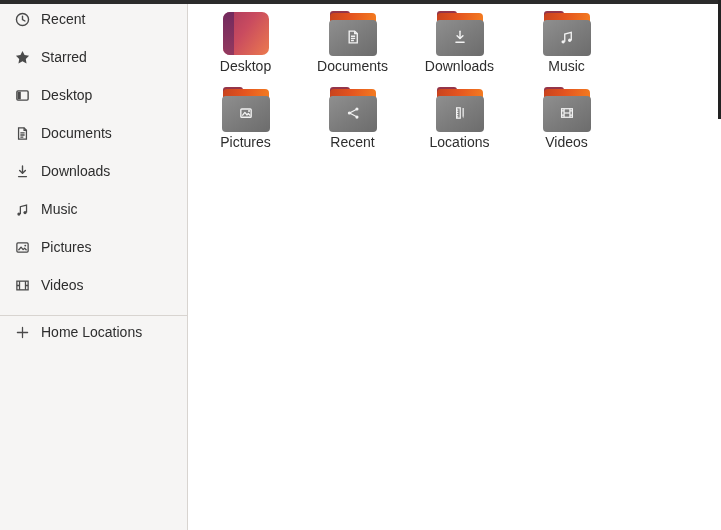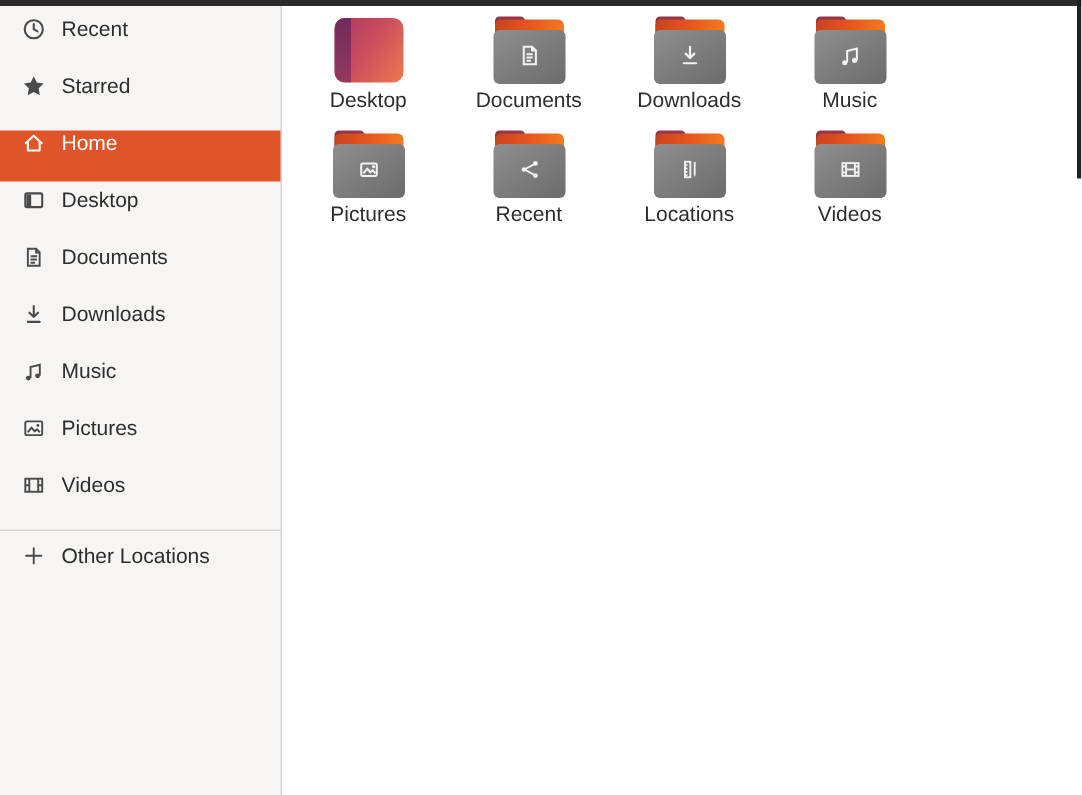--- a/index.html
+++ b/index.html
@@ -79,29 +79,20 @@
 
     <div class="side-item">
       <span class="sicon">
         <svg viewBox="0 0 16 16" fill="currentColor">
             <path d="M8 1.8l1.9 3.9 4.3.6-3.1 3 .7 4.3L8 11.6l-3.8 2 .7-4.3-3.1-3 4.3-.6z"></path>
           </svg>
       </span>
       <span>Starred</span>
     </div>
 
-    <div class="side-item selected">
-      <span class="sicon">
-        <svg viewBox="0 0 16 16" fill="none" stroke="currentColor" stroke-width="1.3" stroke-linejoin="round">
-            <path d="M2.6 8.3L8 3.3l5.4 5"></path>
-            <path d="M4.3 7.2v5.3h7.4V7.2"></path>
-          </svg>
-      </span>
-      <span>Home</span>
-    </div>
 
     <div class="side-item">
       <span class="sicon">
         <svg viewBox="0 0 16 16" fill="none" stroke="currentColor" stroke-width="1.3">
             <rect x="2.7" y="3.7" width="10.6" height="8.6" rx="1"></rect>
             <rect x="3.4" y="4.4" width="3" height="7.2" fill="currentColor" stroke="none"></rect>
           </svg>
       </span>
       <span>Desktop</span>
     </div>
@@ -163,21 +154,21 @@
 
 
     <div class="side-sep"></div>
 
     <div class="side-item">
       <span class="sicon">
         <svg viewBox="0 0 16 16" fill="none" stroke="currentColor" stroke-width="1.2" stroke-linecap="round">
             <path d="M8 3.2v9.6M3.2 8h9.6"></path>
           </svg>
       </span>
-      <span>Other Locations</span>
+      <span>Home Locations</span>
     </div>
   </nav>
 
   <main class="content">
     <div class="grid">
 
       <div class="file-item">
         <div class="ficon">
           <div class="desktop-art">
               <div class="strip"></div>

